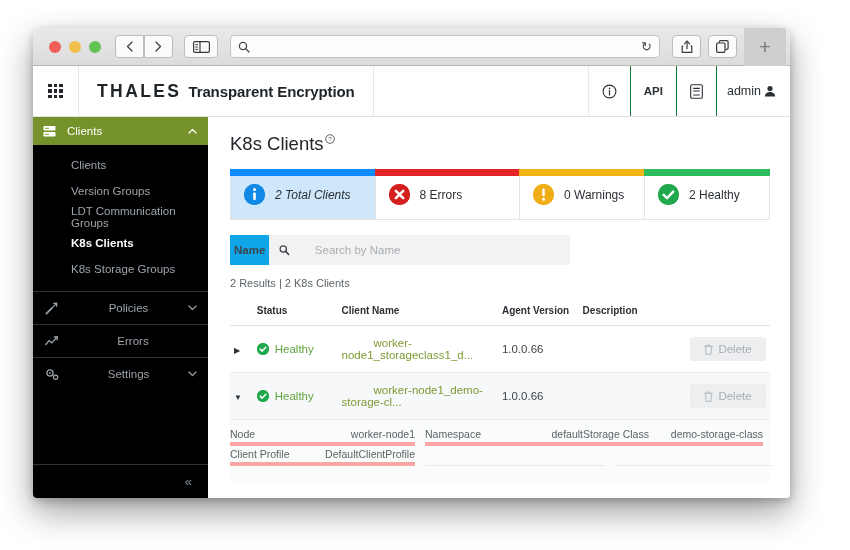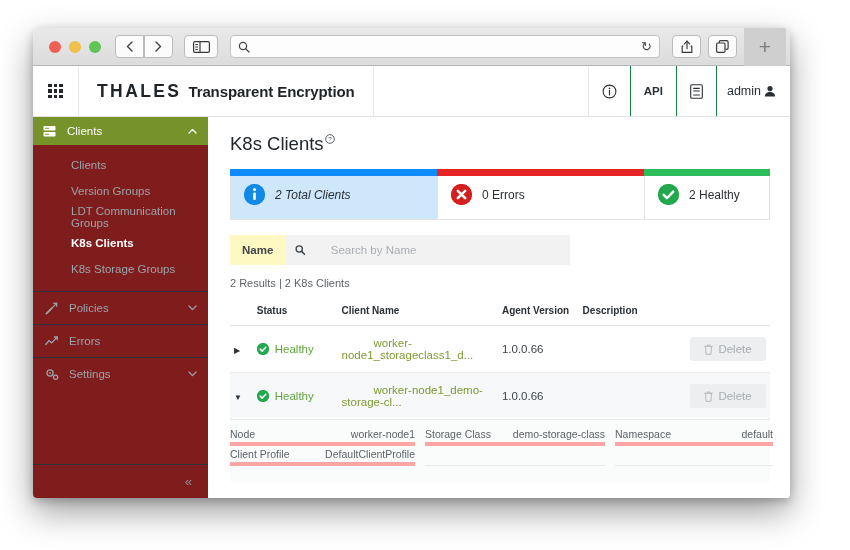--- a/index.html
+++ b/index.html
@@ -114,21 +114,21 @@
   }
   .hdr-item.last { border-right: none; }
   .hdr-user { display: flex; align-items: center; gap: 3px; padding: 0 14px 0 10px; font-size: 12.5px; font-weight: 400; color: #2b3035; }
 
   
   .app-body { display: flex; height: calc(470px - 38px - 51px); }
 
   
   .sidebar {
     width: 175px;
-    background: #7f1d1d;
+    background: #000000;
     display: flex; flex-direction: column;
     flex: 0 0 175px;
   }
   .side-head {
     background: #76922b;
     height: 28px;
     display: flex; align-items: center;
     padding: 0 11px 0 10px;
     color: #ffffff;
     font-size: 11.5px;
@@ -147,21 +147,21 @@
 
   .side-group {
     height: 33px;
     display: flex; align-items: center;
     padding: 0 11px 0 12px;
     color: #9ba3ab;
     font-size: 11.5px;
     border-top: 1px solid #2a323a;
   }
   .side-group .ico { width: 20px; display: flex; align-items: center; color: #9ba3ab; }
-  .side-group .lbl { flex: 1; margin-left: 4px; }
+  .side-group .lbl { flex: 1; margin-left: 4px; text-align: center; }
 
   .side-filler { flex: 1; }
   .side-collapse {
     height: 34px;
     border-top: 1px solid #2a323a;
     display: flex; align-items: center; justify-content: flex-end;
     padding-right: 16px;
     color: #8b949d; font-size: 13px;
   }
 
@@ -208,23 +208,23 @@
 
   
   .searchrow {
     margin-top: 15px;
     display: flex;
     width: 340px;
     height: 30px;
     background: #f2f2f2;
   }
   .search-label {
-    background: #fef9c3;
+    background: #0ea5e9;
     display: flex; align-items: center; justify-content: center;
-    padding: 0 12px;
+    padding: 0 4px;
     font-size: 11.5px; font-weight: 700; color: #3e444a;
   }
   .search-field { flex: 1; display: flex; align-items: center; padding: 0 10px; gap: 25px; }
   .search-field input {
     border: none; outline: none; background: transparent;
     font-family: "Liberation Sans", sans-serif;
     font-size: 11.5px; color: #5c6368; width: 100%;
   }
   .search-field input::placeholder { color: #a9aeb3; }
 
@@ -479,23 +479,34 @@
         </div>
 
         <div class="card errors">
           <span class="bar"></span>
           <span class="ci">
             <svg class="ic" width="21" height="21" viewBox="0 0 21 21">
               <circle cx="10.5" cy="10.5" r="10.5" fill="#d41f1f"></circle>
               <path d="M6.8 6.8l7.4 7.4M14.2 6.8l-7.4 7.4" stroke="#fff" stroke-width="2.5" stroke-linecap="round"></path>
             </svg>
           </span>
-          <span class="ctext">0 Errors</span>
+          <span class="ctext">8 Errors</span>
         </div>
 
+        <div class="card warnings">
+          <span class="bar"></span>
+          <span class="ci">
+            <svg class="ic" width="21" height="21" viewBox="0 0 21 21">
+              <circle cx="10.5" cy="10.5" r="10.5" fill="#f0ad16"></circle>
+              <rect x="9.2" y="4.6" width="2.6" height="7.6" rx="1.2" fill="#fff"></rect>
+              <circle cx="10.5" cy="15.2" r="1.5" fill="#fff"></circle>
+            </svg>
+          </span>
+          <span class="ctext">0 Warnings</span>
+        </div>
 
         <div class="card healthy">
           <span class="bar"></span>
           <span class="ci">
             <svg class="ic" width="21" height="21" viewBox="0 0 21 21">
               <circle cx="10.5" cy="10.5" r="10.5" fill="#21a94d"></circle>
               <path d="M5.6 10.8l3.4 3.4 6.2-6.6" stroke="#fff" stroke-width="2.4" fill="none" stroke-linecap="round" stroke-linejoin="round"></path>
             </svg>
           </span>
           <span class="ctext">2 Healthy</span>
@@ -588,27 +599,27 @@
           </tr>
         </tbody>
       </table>
 
       <div class="detail-wrap">
         <div class="detail-row">
           <div class="dpair dg1">
             <span class="dk">Node</span>
             <span class="dv">worker-node1</span>
           </div>
+          <div class="dpair dg3">
+            <span class="dk">Namespace</span>
+            <span class="dv">default</span>
+          </div>
           <div class="dpair dg2">
             <span class="dk">Storage Class</span>
             <span class="dv">demo-storage-class</span>
-          </div>
-          <div class="dpair dg3">
-            <span class="dk">Namespace</span>
-            <span class="dv">default</span>
           </div>
         </div>
         <div class="detail-row">
           <div class="dpair dg1">
             <span class="dk">Client Profile</span>
             <span class="dv">DefaultClientProfile</span>
           </div>
           <div class="dg2 detail-blank"></div>
           <div class="dg3 detail-blank"></div>
         </div>

